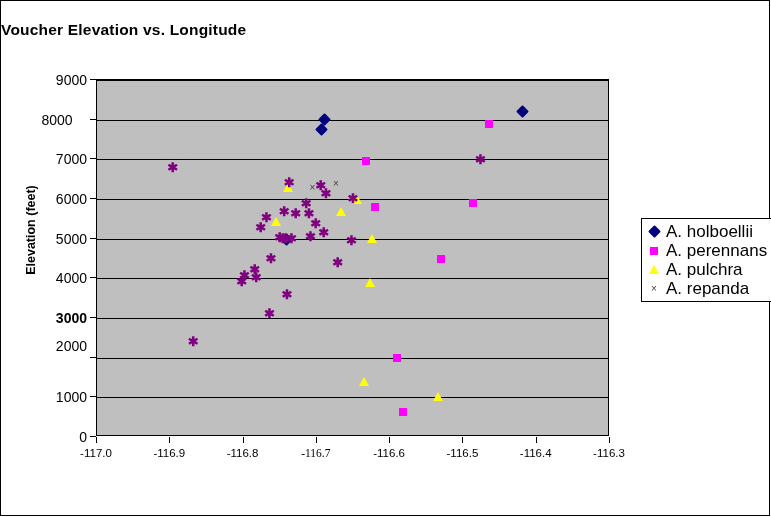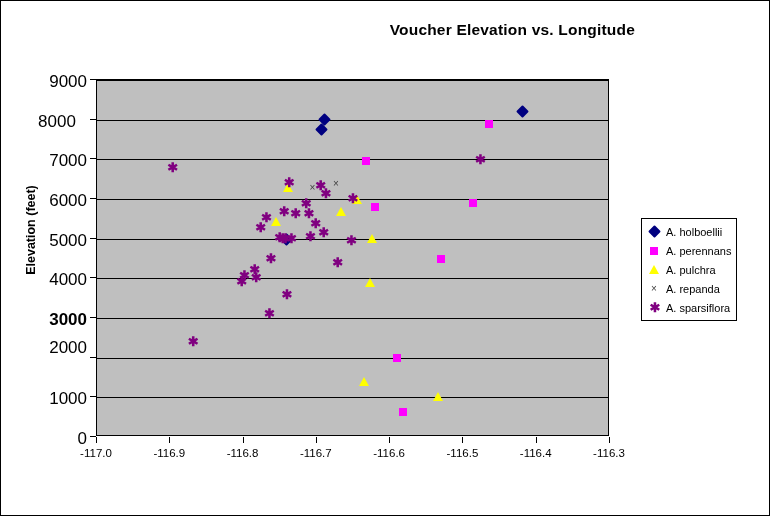--- a/index.html
+++ b/index.html
@@ -20,26 +20,25 @@
     height: 516px;
     border: 1px solid #000000;
     background: #ffffff;
     box-sizing: border-box;
   }
   #chart-title {
     position: absolute;
     left: 0;
     top: 20px;
     width: 626px;
-    text-align: right;
+    text-align: left;
     font-size: 15.5px;
     font-weight: bold;
     color: #000000;
     letter-spacing: 0.2px;
-    padding-left: 8px;
   }
   #plot-area {
     position: absolute;
     left: 95px;
     top: 78px;
     width: 513px;
     height: 357px;
     background: #bfbfbf;
     border: 1px solid #000000;
     box-sizing: border-box;
@@ -49,21 +48,21 @@
     left: 0;
     width: 100%;
     height: 0;
     border-top: 1px solid #000000;
   }
   .ytick-label {
     position: absolute;
     right: 682px;
     width: 60px;
     text-align: right;
-    font-size: 17px;
+    font-size: 14px;
     color: #000000;
     line-height: 1;
   }
   .ytick-mark {
     position: absolute;
     left: 89px;
     width: 6px;
     height: 0;
     border-top: 1px solid #000000;
   }
@@ -119,21 +118,21 @@
     align-items: center;
     height: 19px;
   }
   .legend-marker {
     width: 16px;
     height: 16px;
     position: relative;
     flex: 0 0 16px;
   }
   .legend-text {
-    font-size: 11px;
+    font-size: 17px;
     color: #000000;
     padding-left: 4px;
     white-space: nowrap;
   }
   .marker {
     position: absolute;
     pointer-events: none;
   }
   
   .m-diamond {
@@ -278,21 +277,21 @@
       <div class="ytick-label" style="top: 72px;">9000</div>
       <div class="ytick-mark" style="top: 78px;"></div>
     </div>
   <div id="x-ticks">
       <div class="xtick-label" style="left: 95px;">-117.0</div>
       <div class="xtick-mark" style="left: 95px;"></div>
       <div class="xtick-label" style="left: 168.286px;">-116.9</div>
       <div class="xtick-mark" style="left: 168.286px;"></div>
       <div class="xtick-label" style="left: 241.571px;">-116.8</div>
       <div class="xtick-mark" style="left: 241.571px;"></div>
-      <div class="xtick-label" style="left: 314.857px;">-116.7</div>
+      <div class="xtick-label" style="left: 314.857px; font-family: Liberation Serif, serif;">-116.7</div>
       <div class="xtick-mark" style="left: 314.857px;"></div>
       <div class="xtick-label" style="left: 388.143px;">-116.6</div>
       <div class="xtick-mark" style="left: 388.143px;"></div>
       <div class="xtick-label" style="left: 461.429px;">-116.5</div>
       <div class="xtick-mark" style="left: 461.429px;"></div>
       <div class="xtick-label" style="left: 534.714px;">-116.4</div>
       <div class="xtick-mark" style="left: 534.714px;"></div>
       <div class="xtick-label" style="left: 608px;">-116.3</div>
       <div class="xtick-mark" style="left: 608px;"></div>
     </div>
@@ -316,21 +315,15 @@
           <div class="marker m-triangle lm-triangle" style="border-bottom-color: rgb(255, 255, 0);"></div>
         </div>
         <div class="legend-text">A. pulchra</div>
       </div>
       <div class="legend-row">
         <div class="legend-marker">
           <div class="marker m-x lm-x" style="color: rgb(64, 64, 64);"></div>
         </div>
         <div class="legend-text">A. repanda</div>
       </div>
-      <div class="legend-row">
-        <div class="legend-marker">
-          <div class="marker m-star lm-star" style="color: rgb(128, 0, 128);"></div>
-        </div>
-        <div class="legend-text">A. sparsiflora</div>
-      </div>
     </div>
 
 </div>
 
 </body></html>

